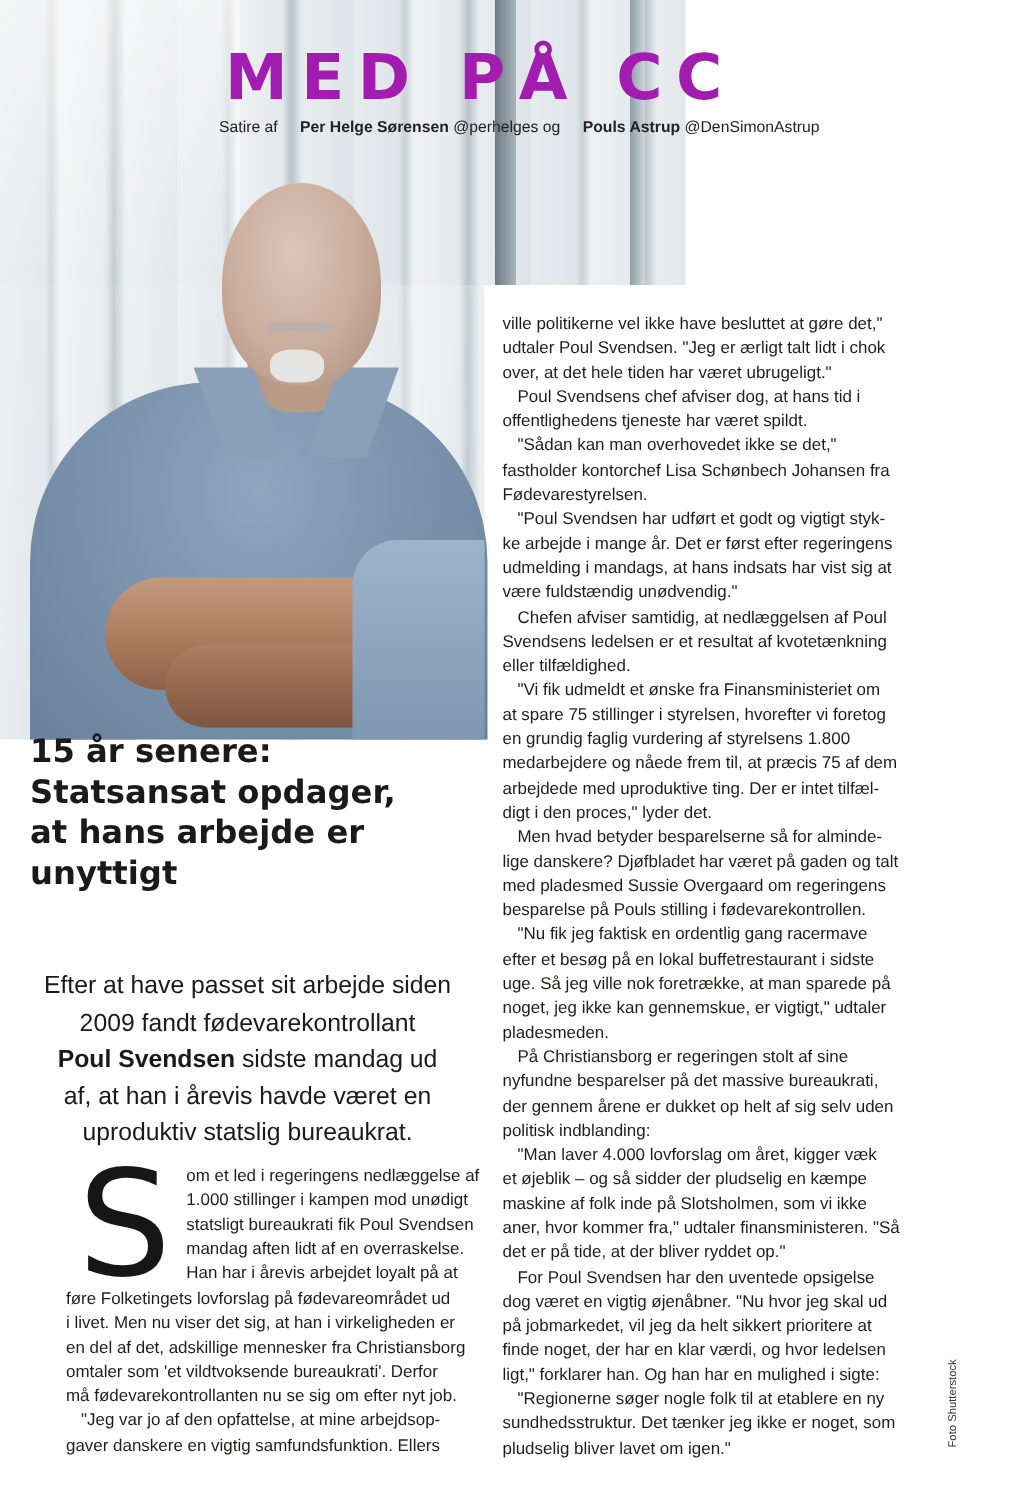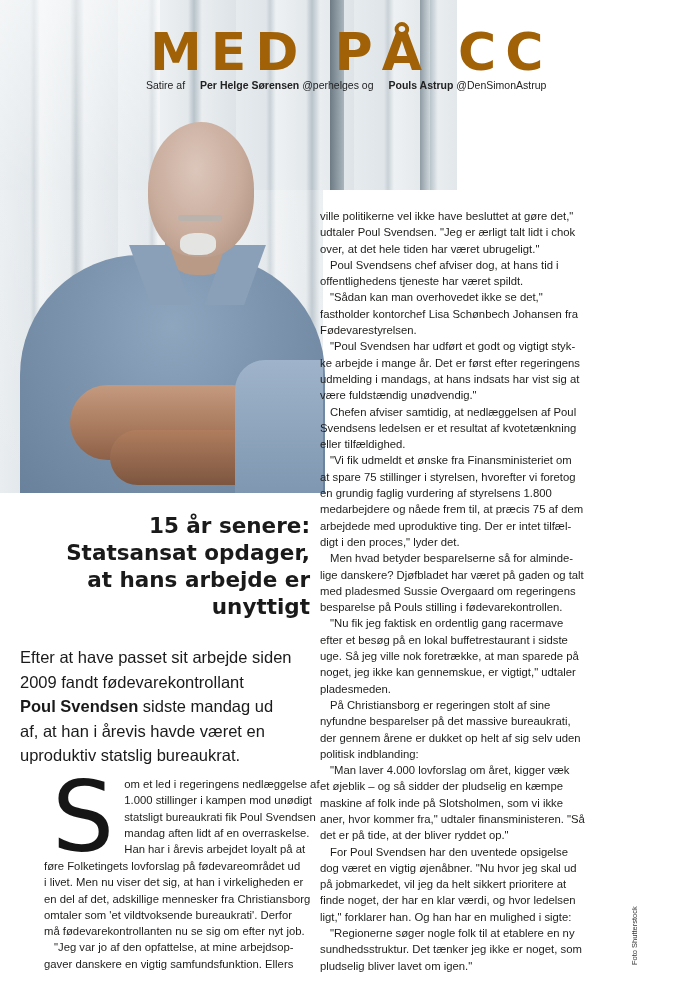--- a/index.html
+++ b/index.html
@@ -92,52 +92,53 @@
   .man-forearm-low {
     position: absolute; left: 110px; top: 430px; width: 170px; height: 55px;
     background: linear-gradient(180deg, #b07d5e, #7d5640);
     border-radius: 30px;
   }
 
   
   .masthead-title {
     position: absolute; left: 150px; top: 24px; width: 340px;
     font-family: "DejaVu Sans", sans-serif; font-weight: bold;
-    font-size: 52px; letter-spacing: 9px; line-height: 56px;
-    color: #a16207; white-space: nowrap;
+    font-size: 42px; letter-spacing: 9px; line-height: 56px;
+    color: #a21caf; white-space: nowrap;
   }
   .byline {
     position: absolute; left: 146px; top: 79px;
     font-family: "Liberation Sans", sans-serif; font-size: 10.5px;
     color: #222; white-space: nowrap;
   }
   .byline b { font-weight: bold; margin-left: 12px; }
 
   
   .headline {
-    position: absolute; left: 20px; top: 512px; width: 290px;
-    text-align: right;
+    position: absolute; left: 20px; top: 488px; width: 290px;
+    text-align: left;
     font-family: "DejaVu Sans", sans-serif; font-weight: bold;
     font-size: 21.5px; line-height: 27px; color: #1a1a1a;
   }
   .deck {
     position: absolute; left: 20px; top: 645px; width: 290px;
+    text-align: center;
     font-family: "Liberation Sans", sans-serif;
     font-size: 16.5px; line-height: 24.5px; color: #1a1a1a;
   }
   .deck b { font-weight: bold; }
 
   
   .col {
     position: absolute;
     font-family: "Liberation Sans", sans-serif;
     font-size: 11.3px; line-height: 16.3px; color: #1d1d1b;
   }
   .col-left { left: 44px; top: 776px; width: 275px; }
-  .col-right { left: 320px; top: 208px; width: 286px; }
+  .col-right { left: 335px; top: 208px; width: 286px; }
   .dropcap {
     float: left; font-family: "DejaVu Sans", sans-serif;
     font-size: 98px; line-height: 78px; height: 80px;
     margin: 2px 10px 0 8px; color: #161616;
   }
   .line { display: block; white-space: nowrap; }
 
   .credit {
     position: absolute; left: 630px; top: 965px;
     transform: rotate(-90deg); transform-origin: 0 0;

